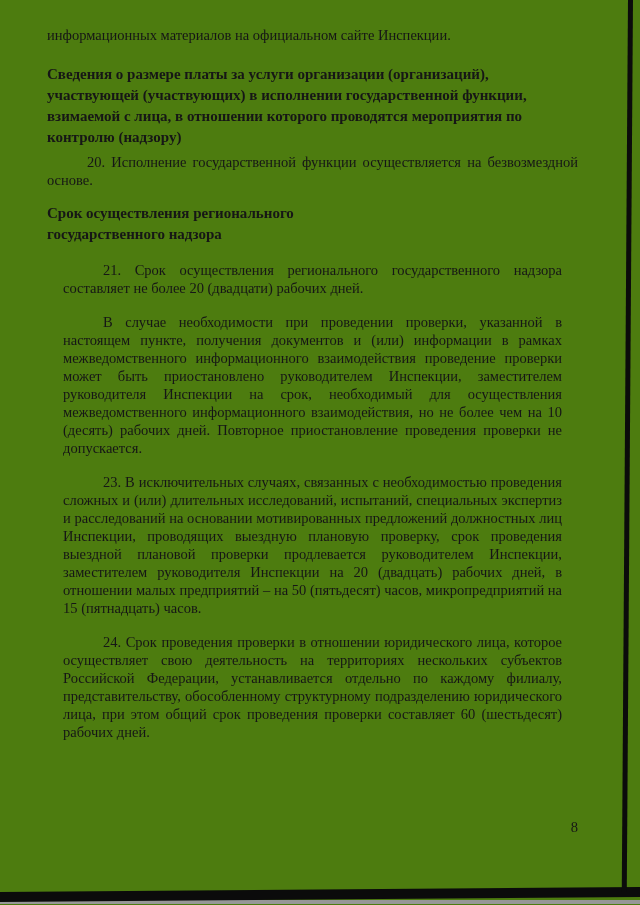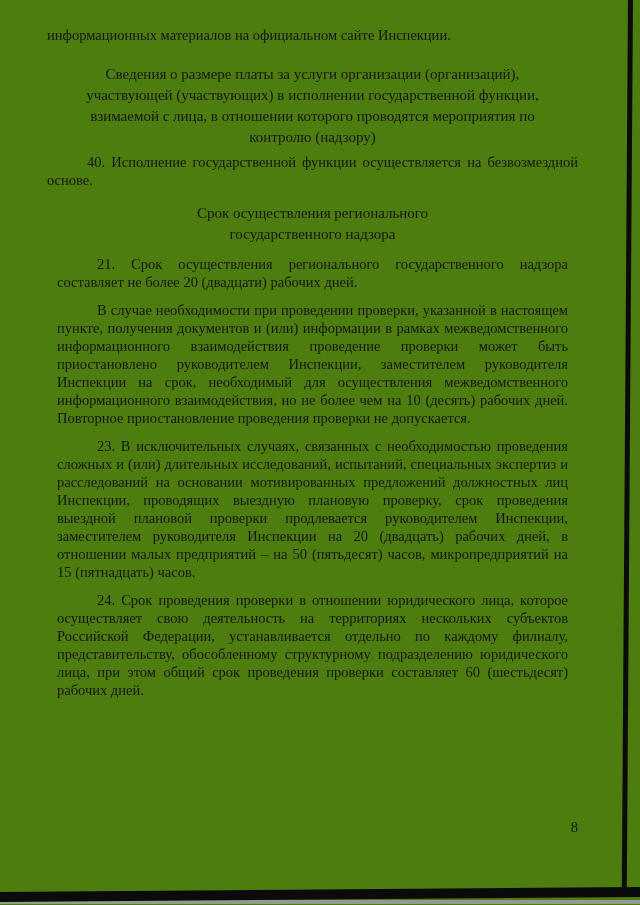--- a/index.html
+++ b/index.html
@@ -21,29 +21,28 @@
     position: absolute;
     left: 47px;
     top: 26px;
     width: 531px;
   }
   .body-para {
     font-size: 14.5px;
     line-height: 18px;
     text-align: justify;
     text-indent: 40px;
-    margin: 10px;
+    margin: 16px;
     hyphens: none;
   }
   .no-indent {
     text-indent: 0;
   }
   .heading {
-    font-weight: normal;
-    text-align: center;
+    font-weight: bold;
     white-space: pre-line;
     font-size: 15px;
     line-height: 21px;
     margin: 0;
   }
   .intro-line   { margin: 0 0 20px 0; }
   .heading-fee  { margin: 0 0 5px 0; }
   .para-20      { margin: 0 0 14px 0; }
   .heading-term { margin: 8px 0 8px 0; }
   .heading-sec3 { margin: 12px 0 0 0; }
@@ -93,21 +92,21 @@
 <div class="page">
   <div class="content">
 
     <p class="body-para no-indent intro-line">информационных материалов на официальном сайте Инспекции.</p>
 
     <div class="heading heading-fee">Сведения о размере платы за услуги организации (организаций),
 участвующей (участвующих) в исполнении государственной функции,
 взимаемой с лица, в отношении которого проводятся мероприятия по
 контролю (надзору)</div>
 
-    <p class="body-para para-20">40. Исполнение государственной функции осуществляется на безвозмездной основе.</p>
+    <p class="body-para para-20">20. Исполнение государственной функции осуществляется на безвозмездной основе.</p>
 
     <div class="heading heading-term">Срок осуществления регионального
 государственного надзора</div>
 
     <p class="body-para">21. Срок осуществления регионального государственного надзора составляет не более 20 (двадцати) рабочих дней.</p>
 
 
     <p class="body-para">В случае необходимости при проведении проверки, указанной в настоящем пункте, получения документов и (или) информации в рамках межведомственного информационного взаимодействия проведение проверки может быть приостановлено руководителем Инспекции, заместителем руководителя Инспекции на срок, необходимый для осуществления межведомственного информационного взаимодействия, но не более чем на 10 (десять) рабочих дней. Повторное приостановление проведения проверки не допускается.</p>
 
 

